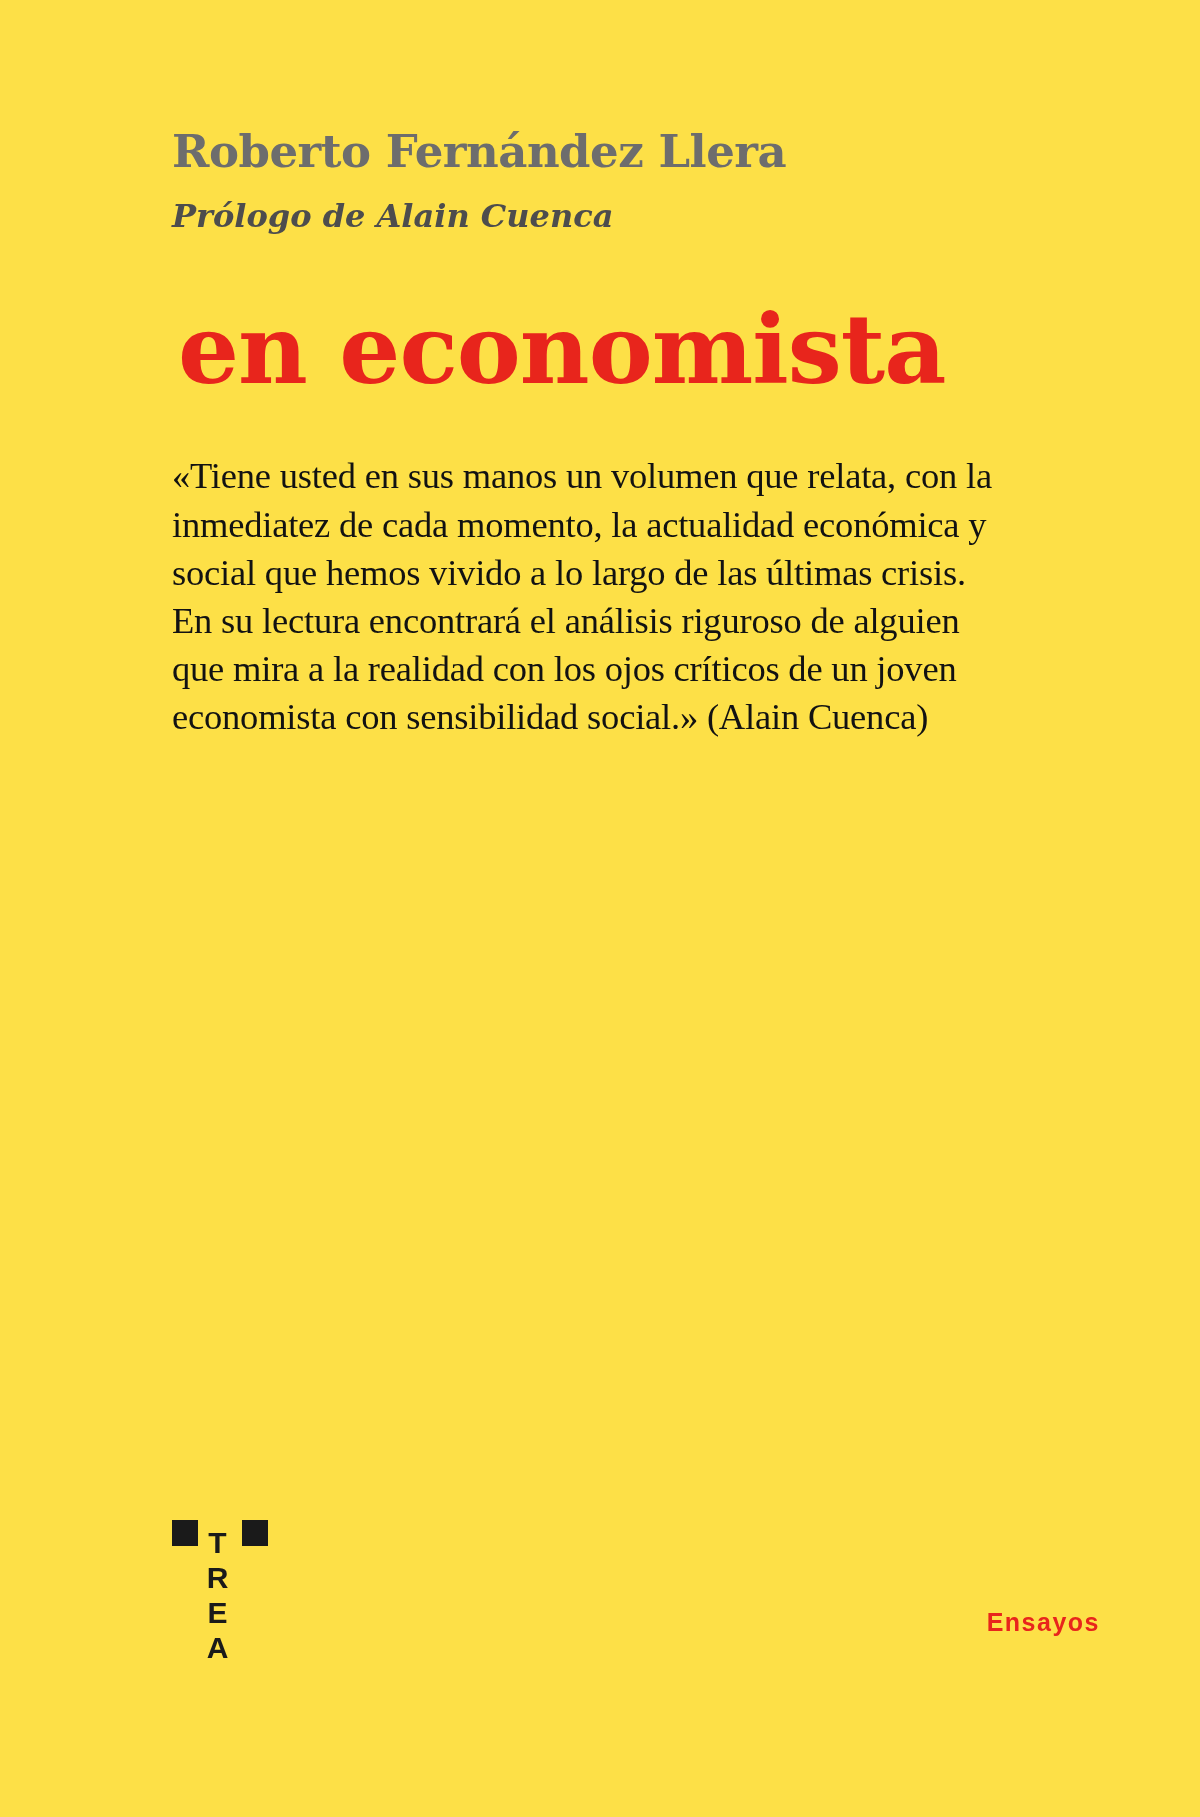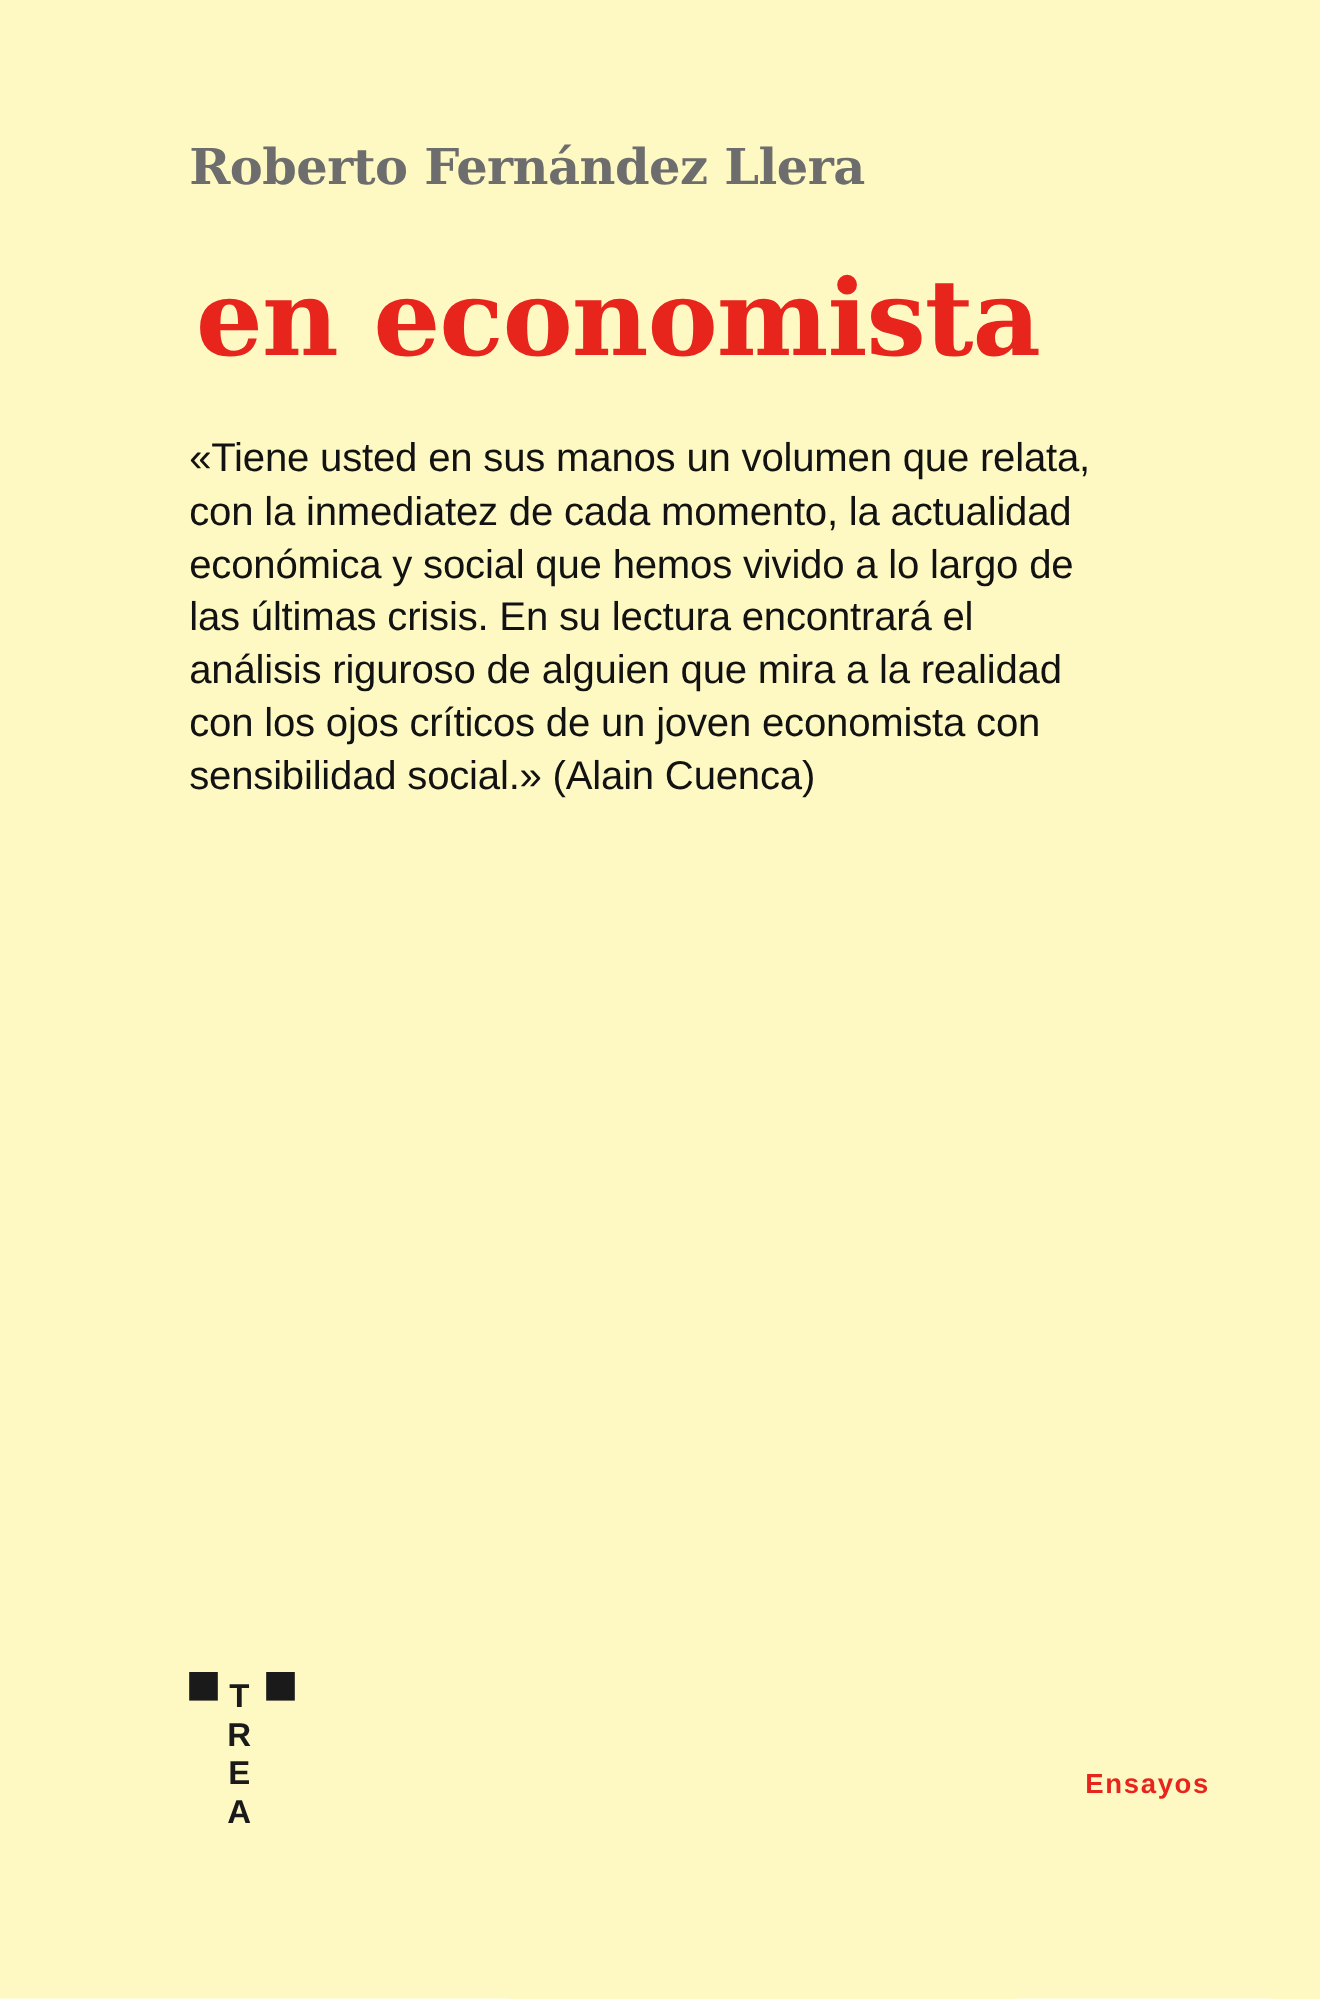--- a/index.html
+++ b/index.html
@@ -11,21 +11,21 @@
     width: 1200px;
     height: 1817px;
     position: relative;
     font-family: "Liberation Sans", sans-serif;
     -webkit-font-smoothing: antialiased;
   }
 
   .cover {
     position: absolute;
     inset: 0;
-    background: #fef9c3;
+    background: #fde047;
   }
 
   .content {
     position: absolute;
     left: 172px;
     top: 0;
     width: 870px;
   }
 
   .author {
@@ -62,21 +62,21 @@
     padding-left: 6px;
   }
   .title-line-2 {
     display: block;
     padding-left: 6px;
   }
 
   .blurb {
     margin-top: 44px;
     width: 840px;
-    font-family: Liberation Sans, sans-serif;
+    font-family: Liberation Serif, serif;
     font-size: 36.5px;
     line-height: 1.32;
     color: #121212;
     letter-spacing: -0.2px;
   }
 
   
   .logo {
     position: absolute;
     left: 172px;
@@ -121,20 +121,21 @@
 </style>
 </head>
 <body>
 
 <div class="cover">
 
   <div class="content">
 
     <div class="author">Roberto Fernández Llera</div>
 
+    <div class="prologue">Prólogo de Alain Cuenca</div>
 
     <div class="title">
       <span class="title-line-2">en economista</span>
     </div>
 
     <div class="blurb">«Tiene usted en sus manos un volumen que relata, con la inmediatez de cada momento, la actualidad económica y social que hemos vivido a lo largo de las últimas crisis. En su lectura encontrará el análisis riguroso de alguien que mira a la realidad con los ojos críticos de un joven economista con sensibilidad social.» (Alain Cuenca)</div>
 
   </div>
 
   <div class="logo">

